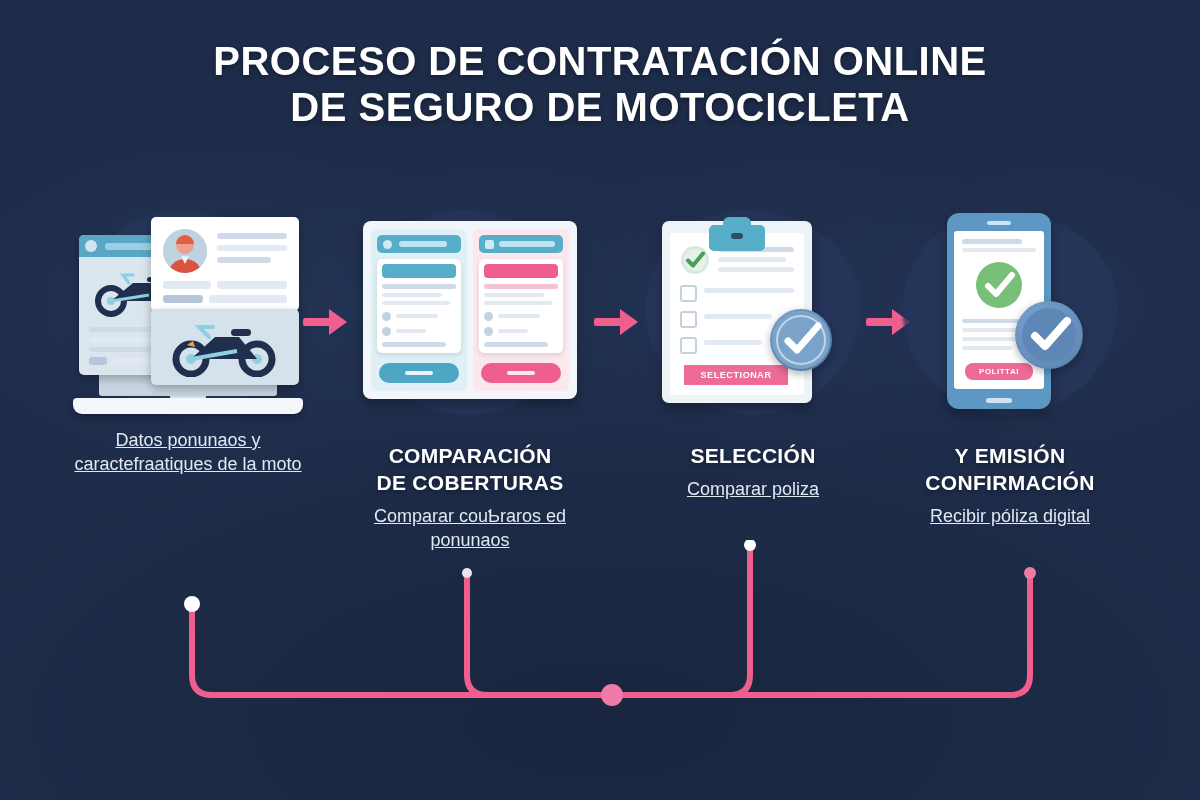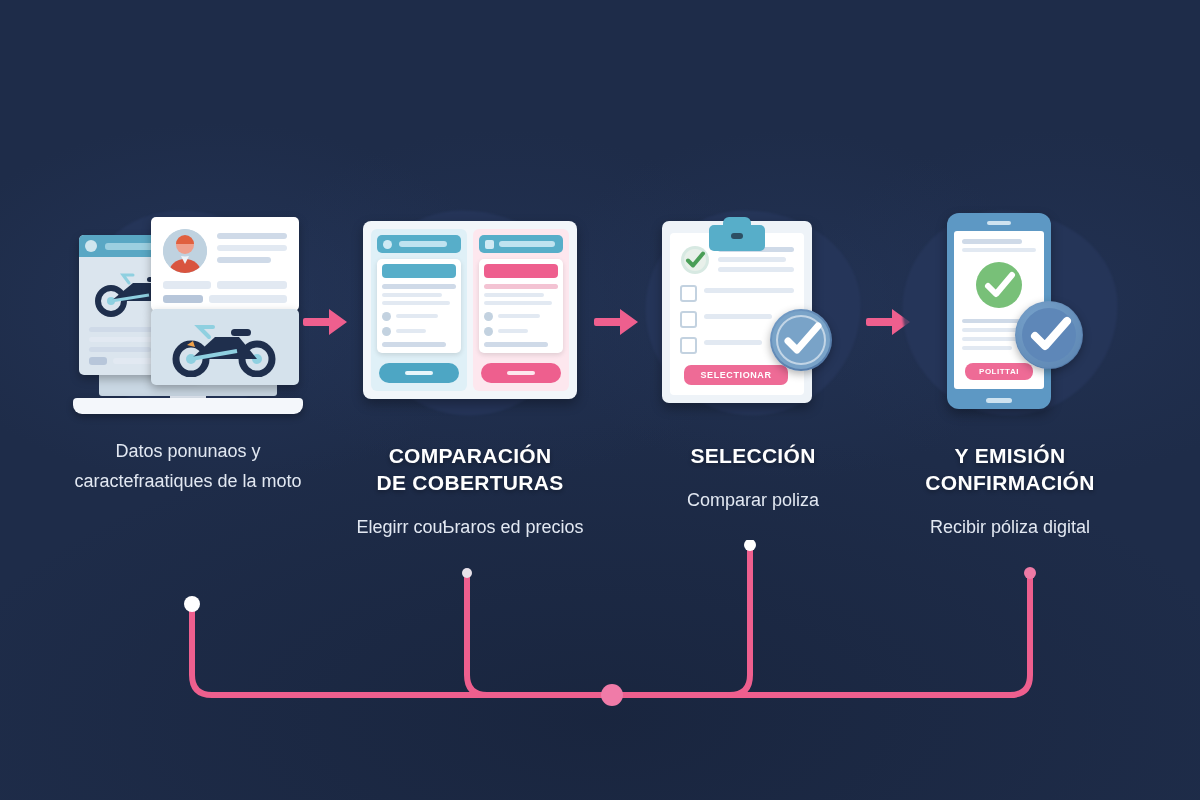--- a/index.html
+++ b/index.html
@@ -70,23 +70,24 @@
     font-size: 21px;
     font-weight: bold;
     line-height: 27px;
     letter-spacing: 0.3px;
     margin-top: 22px;
     text-shadow: 0 2px 4px rgba(0,0,0,0.3);
   }
   .step-desc {
     color: #e2e8f2;
     font-size: 18px;
-    line-height: 30px;
-    margin-top: 16px;
+    line-height: 24px;
+    margin-top: 8px;
     padding: 0 6px;
+    text-decoration: underline;
   }
   .arrow {
     position: absolute;
     width: 46px;
     height: 34px;
     top: 305px;
   }
   .arrow svg { display: block; }
 
   
@@ -161,20 +162,24 @@
   
   #timeline { position: absolute; left: 0; top: 540px; width: 1200px; height: 200px; }
 </style>
 </head>
 <body>
 
 <div id="canvas">
 
   <div id="bg-texture"></div>
 
+  <div id="title-block">
+    <div class="title-line">PROCESO DE CONTRATACIÓN ONLINE</div>
+    <div class="title-line">DE SEGURO DE MOTOCICLETA</div>
+  </div>
 
   <div class="step" style="left:63px; top:205px;">
     <div class="step-art">
       <div class="blob"></div>
 
       <div id="laptop-screen"></div>
 
       <div class="card" id="back-card">
         <div id="back-card-head">
           <div class="avatar" style="left:6px; top:5px; width:12px; height:12px; background:#cfe6ef;"></div>
@@ -293,21 +298,21 @@
             <div class="line" style="left:26px; top:8px; width:28px; height:4px; background:#fde7ee;"></div>
           </div>
         </div>
       </div>
     </div>
 
     <div class="step-title">
       <div>COMPARACIÓN</div>
       <div>DE COBERTURAS</div>
     </div>
-    <div class="step-desc">Elegirr couƄraros ed precios</div>
+    <div class="step-desc">Comparar couƄraros ed ponunaos</div>
   </div>
 
   <div class="arrow" style="left:594px;">
     <svg viewBox="0 0 46 34" width="46" height="34">
       <path d="M2 13 h24 v-9 l18 13 l-18 13 v-9 h-24 a2 2 0 0 1 -2 -2 v-4 a2 2 0 0 1 2 -2 z" fill="#ee5f8e"></path>
     </svg>
   </div>
 
   <div class="step" style="left:628px; top:205px;">
     <div class="step-art">
@@ -329,21 +334,21 @@
 
           <div class="checkbox" style="left:10px; top:52px;"></div>
           <div class="line lt" style="left:34px; top:55px; width:90px; height:5px;"></div>
 
           <div class="checkbox" style="left:10px; top:78px;"></div>
           <div class="line lt" style="left:34px; top:81px; width:68px; height:5px;"></div>
 
           <div class="checkbox" style="left:10px; top:104px;"></div>
           <div class="line lt" style="left:34px; top:107px; width:58px; height:5px;"></div>
 
-          <div style="position:absolute; left:14px; bottom:10px; width:104px; height:20px; background:#ee6b96; border-radius:7px; display:flex; align-items:center; justify-content:center;">
+          <div style="position:absolute; left:14px; bottom:10px; width:104px; height:20px; background:#ee6b96; border-radius:1px; display:flex; align-items:center; justify-content:center;">
             <span style="color:#ffffff; font-size:9px; font-weight:bold; letter-spacing:0.6px;">SELECTIONAR</span>
           </div>
         </div>
         <div id="clip-clamp">
           <div id="clip-clamp-top"></div>
           <div style="position:absolute; left:50%; transform:translateX(-50%); top:8px; width:12px; height:6px; background:#2d4f63; border-radius:3px;"></div>
         </div>
       </div>
 
       <div class="badge-check" style="left:142px; top:104px; width:62px; height:62px;">

